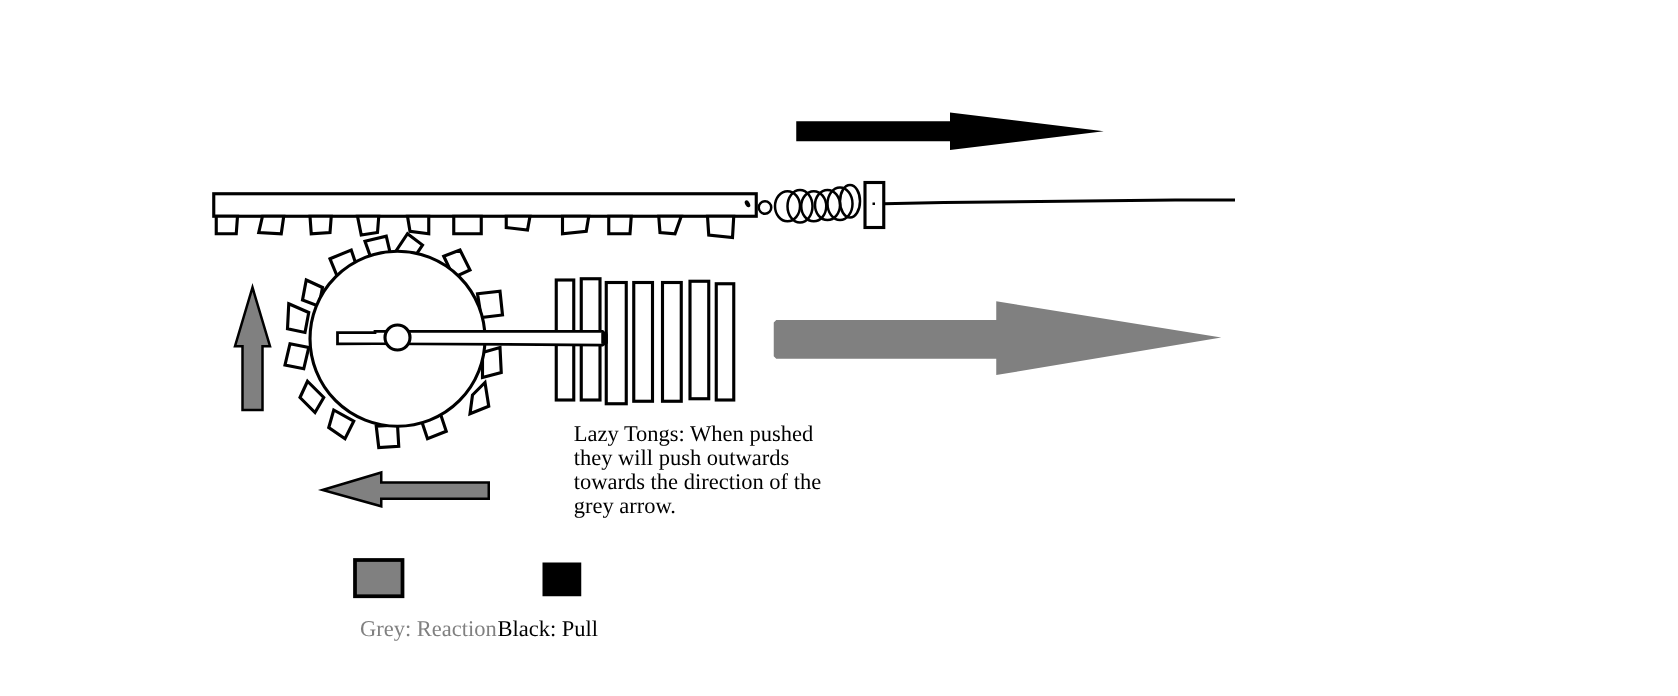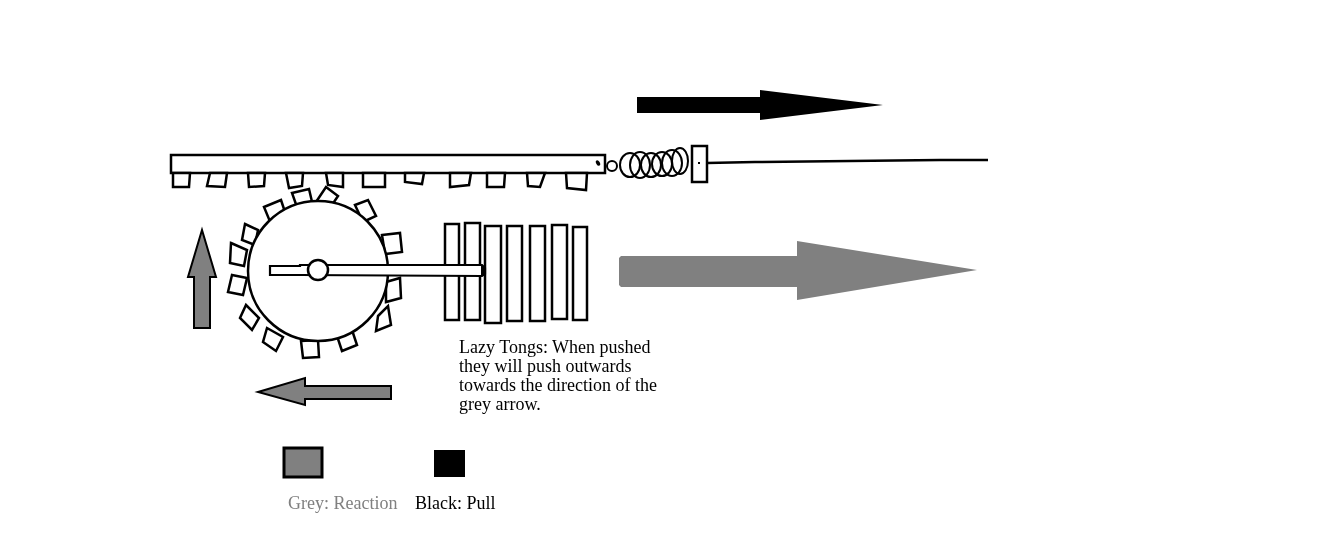--- a/index.html
+++ b/index.html
@@ -1,21 +1,21 @@
 <!DOCTYPE html>
 <html><head>
 <meta charset="utf-8">
 <style>
   html, body { margin: 0; padding: 0; background: #ffffff; }
   body { width: 1342px; height: 557px; position: relative; overflow: hidden; font-family: "Liberation Serif", serif; }
   svg { position: absolute; left: 0; top: 0; }
   .label { position: absolute; font-family: "Liberation Serif", serif; font-size: 18px; line-height: 19px; color: #000; }
   .note { left: 459px; top: 338px; width: 210px; }
   .legend-grey { left: 288px; top: 494px; color: #808080; }
-  .legend-black { left: 415px; top: 494px; color: #000; }
+  .legend-black { left: 398px; top: 494px; color: #000; }
 </style>
 </head>
 <body>
 
 <svg width="1342" height="557" viewBox="0 0 1342 557">
 
   <g>
     <rect x="171" y="155" width="434" height="18" fill="#fff" stroke="#000" stroke-width="2.5"></rect>
     <ellipse cx="598" cy="163" rx="1.8" ry="3" fill="#000" transform="rotate(-30 598 163)"></ellipse>
     <g fill="#fff" stroke="#000" stroke-width="2.5">

